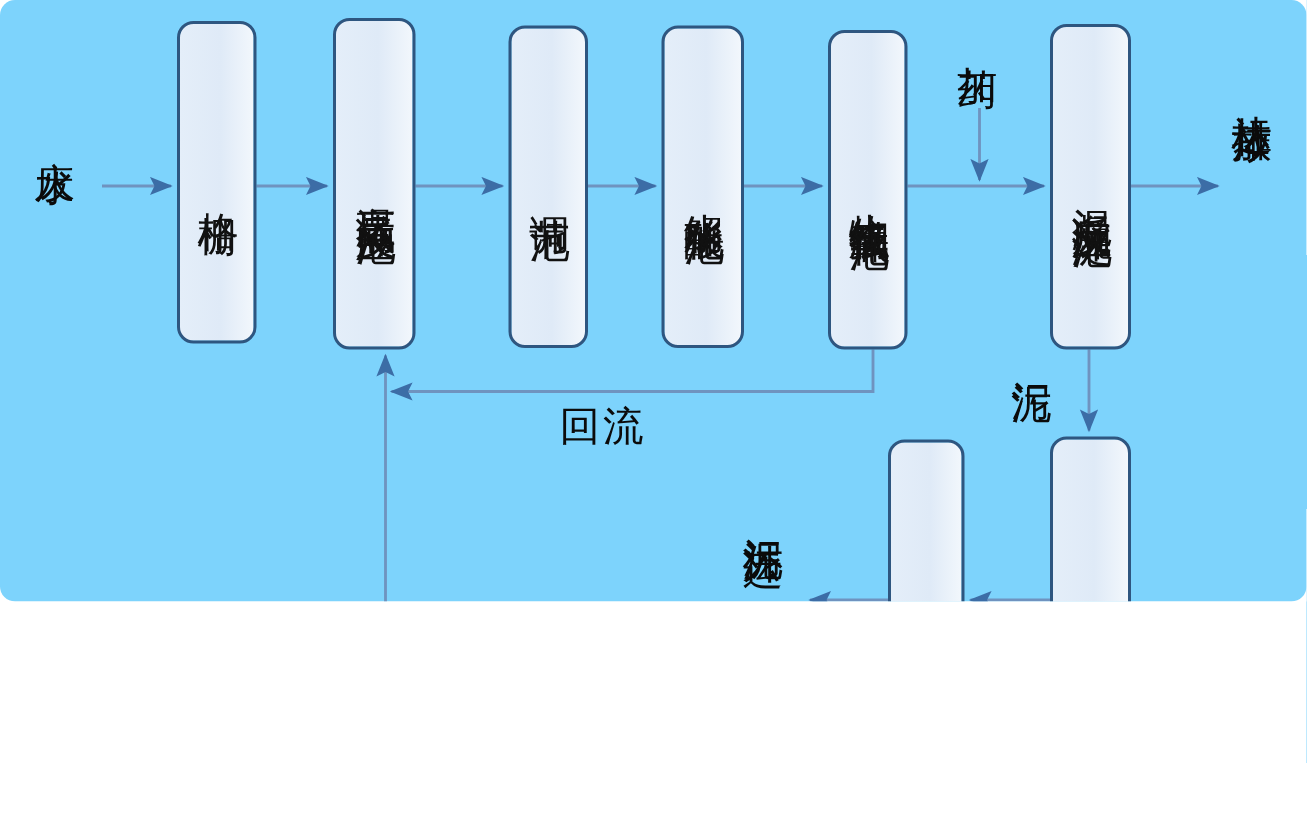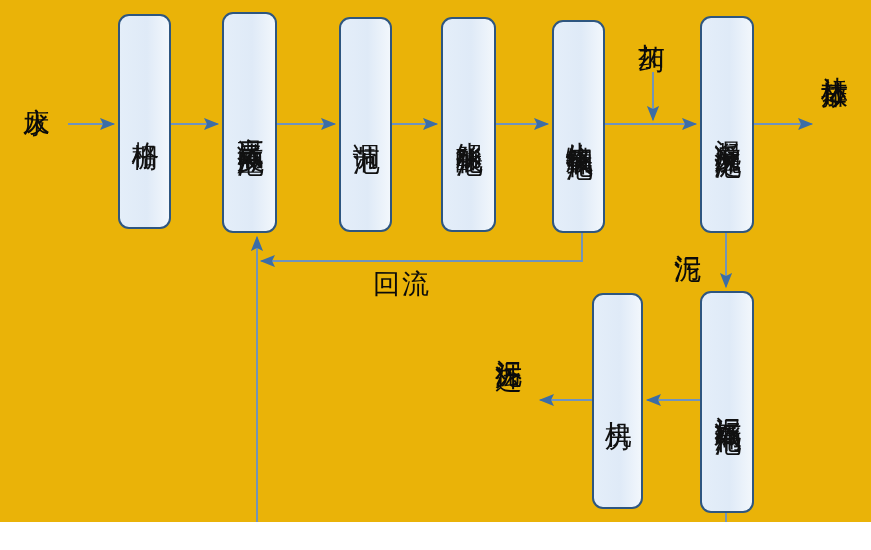--- a/index.html
+++ b/index.html
@@ -3,24 +3,25 @@
 <meta charset="utf-8">
 <style>
   html, body {
     margin: 0;
     padding: 0;
     background: #ffffff;
   }
   #canvas {
     position: relative;
     width: 871px;
-    height: 522px;
-    background: #eab308;
+    height: 401px;
+    background: #7dd3fc;
     overflow: hidden;
     font-family: "Liberation Sans", "DejaVu Sans", sans-serif;
+    border-radius: 10px;
   }
   svg.wires {
     position: absolute;
     left: 0;
     top: 0;
     width: 871px;
     height: 550px;
     pointer-events: none;
   }
   .node {

